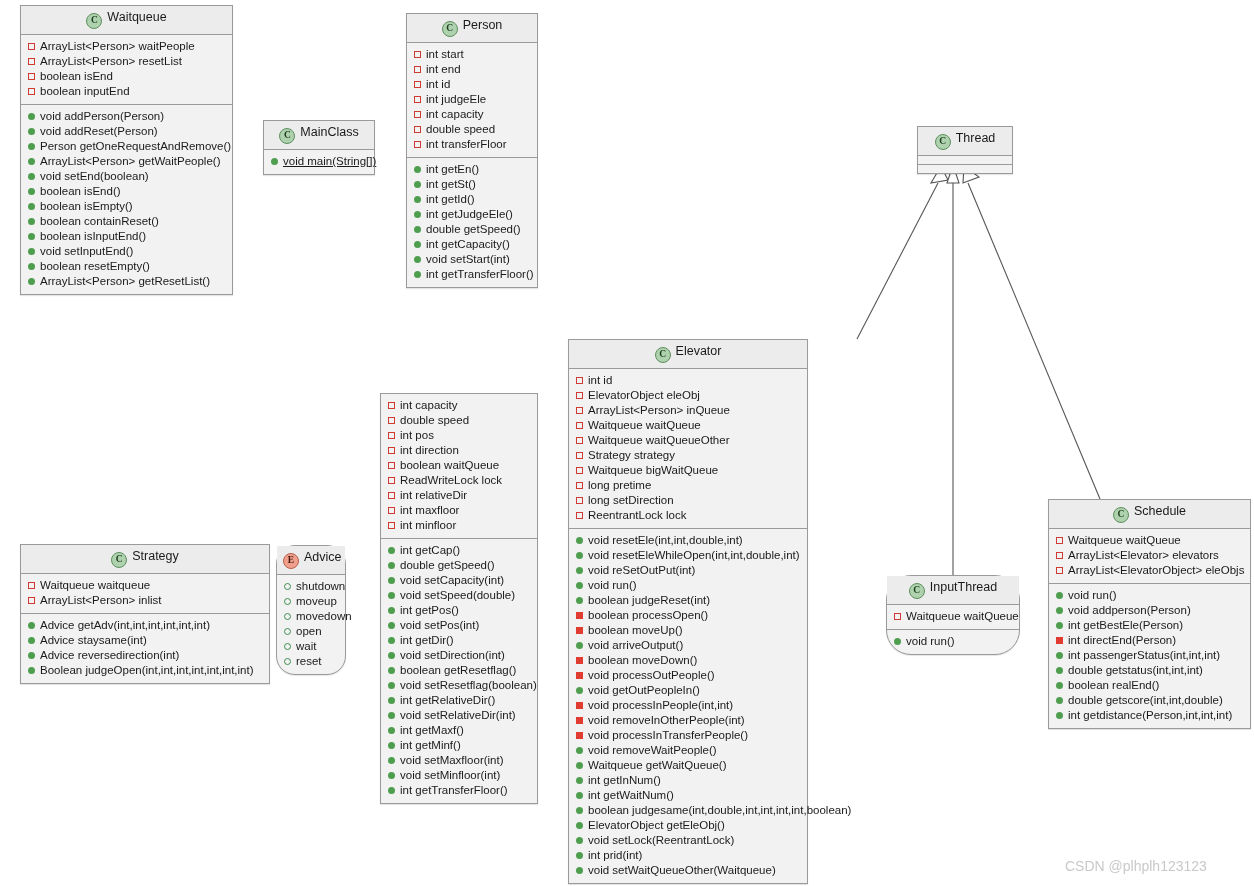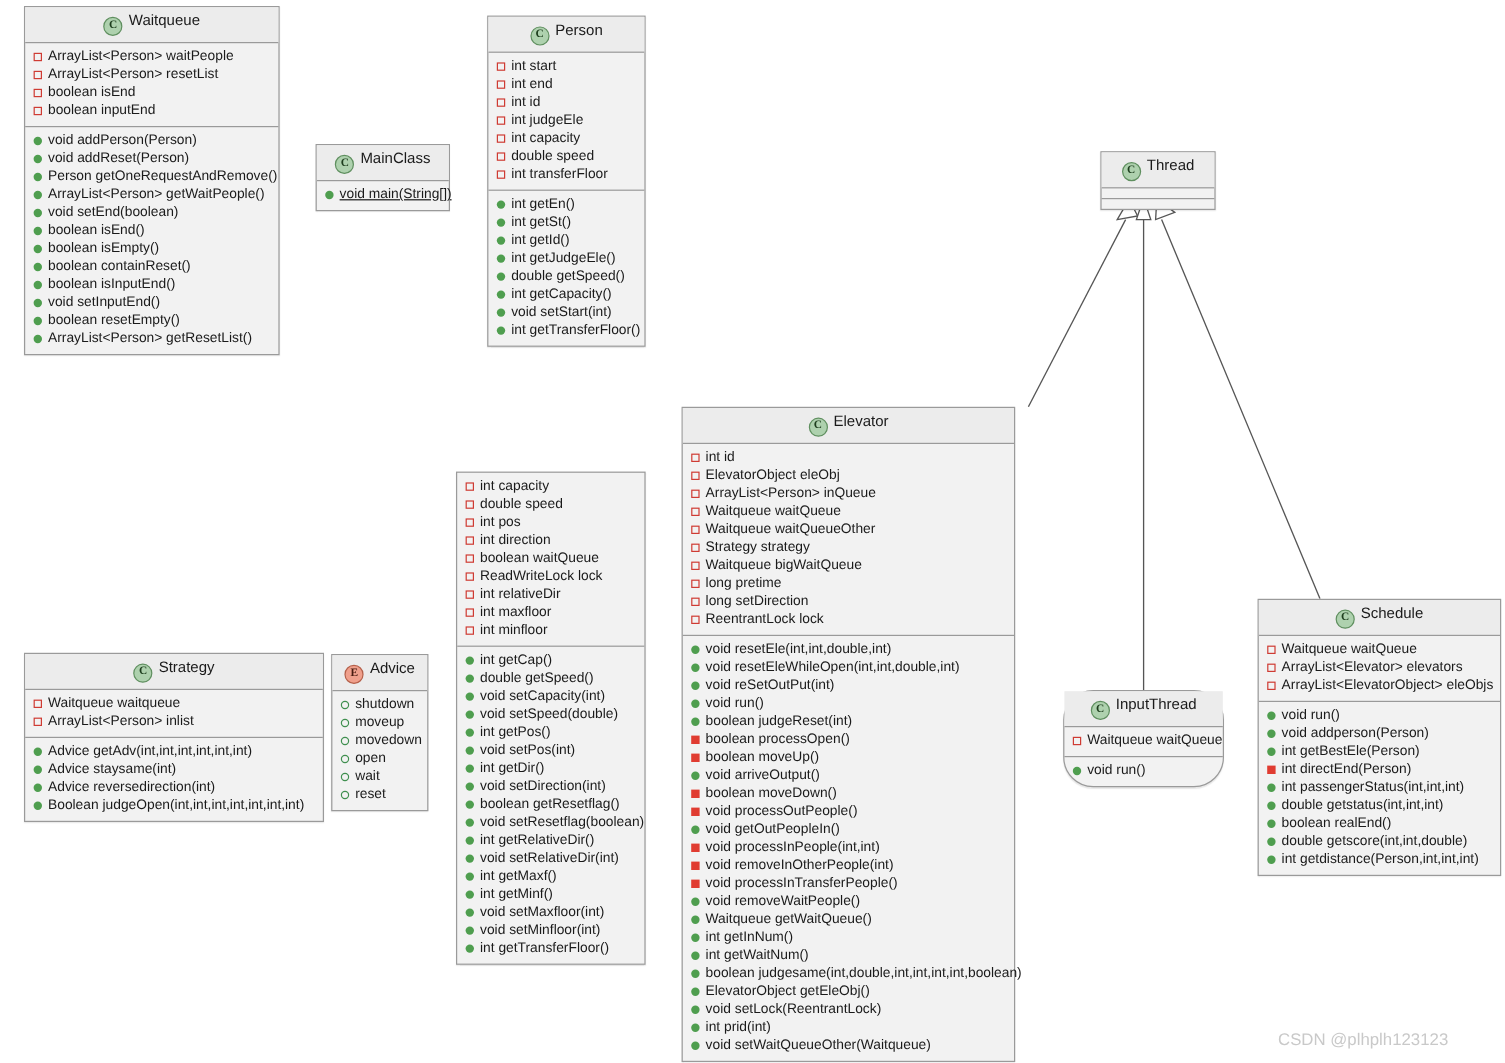--- a/index.html
+++ b/index.html
@@ -299,21 +299,21 @@
   </div>
 
   <div class="uml-class" style="left:917px; top:126px; width:96px;">
     <div class="uml-header">
       <span class="type-badge">C</span><span>Thread</span>
     </div>
     <div class="compartment empty"></div>
     <div class="compartment empty"></div>
   </div>
 
-  <div class="uml-class" style="left:568px; top:339px; width:278px;">
+  <div class="uml-class" style="left:568px; top:339px; width:240px;">
     <div class="uml-header">
       <span class="type-badge">C</span><span>Elevator</span>
     </div>
     <div class="compartment">
       <div class="member">
           <span class="vis private"></span>
           <span class="member-text">int id</span>
         </div>
       <div class="member">
           <span class="vis private"></span>
@@ -586,21 +586,21 @@
           <span class="vis public"></span>
           <span class="member-text">Advice reversedirection(int)</span>
         </div>
       <div class="member">
           <span class="vis public"></span>
           <span class="member-text">Boolean judgeOpen(int,int,int,int,int,int,int)</span>
         </div>
     </div>
   </div>
 
-  <div class="uml-class" style="left:276px; top:545px; width:81px;">
+  <div class="uml-class" style="left:276px; top:545px; width:70px;border-radius:19px;">
     <div class="uml-header">
       <span class="type-badge enum">E</span><span>Advice</span>
     </div>
     <div class="compartment">
       <div class="member">
           <span class="vis enumconst"></span>
           <span class="member-text">shutdown</span>
         </div>
       <div class="member">
           <span class="vis enumconst"></span>

